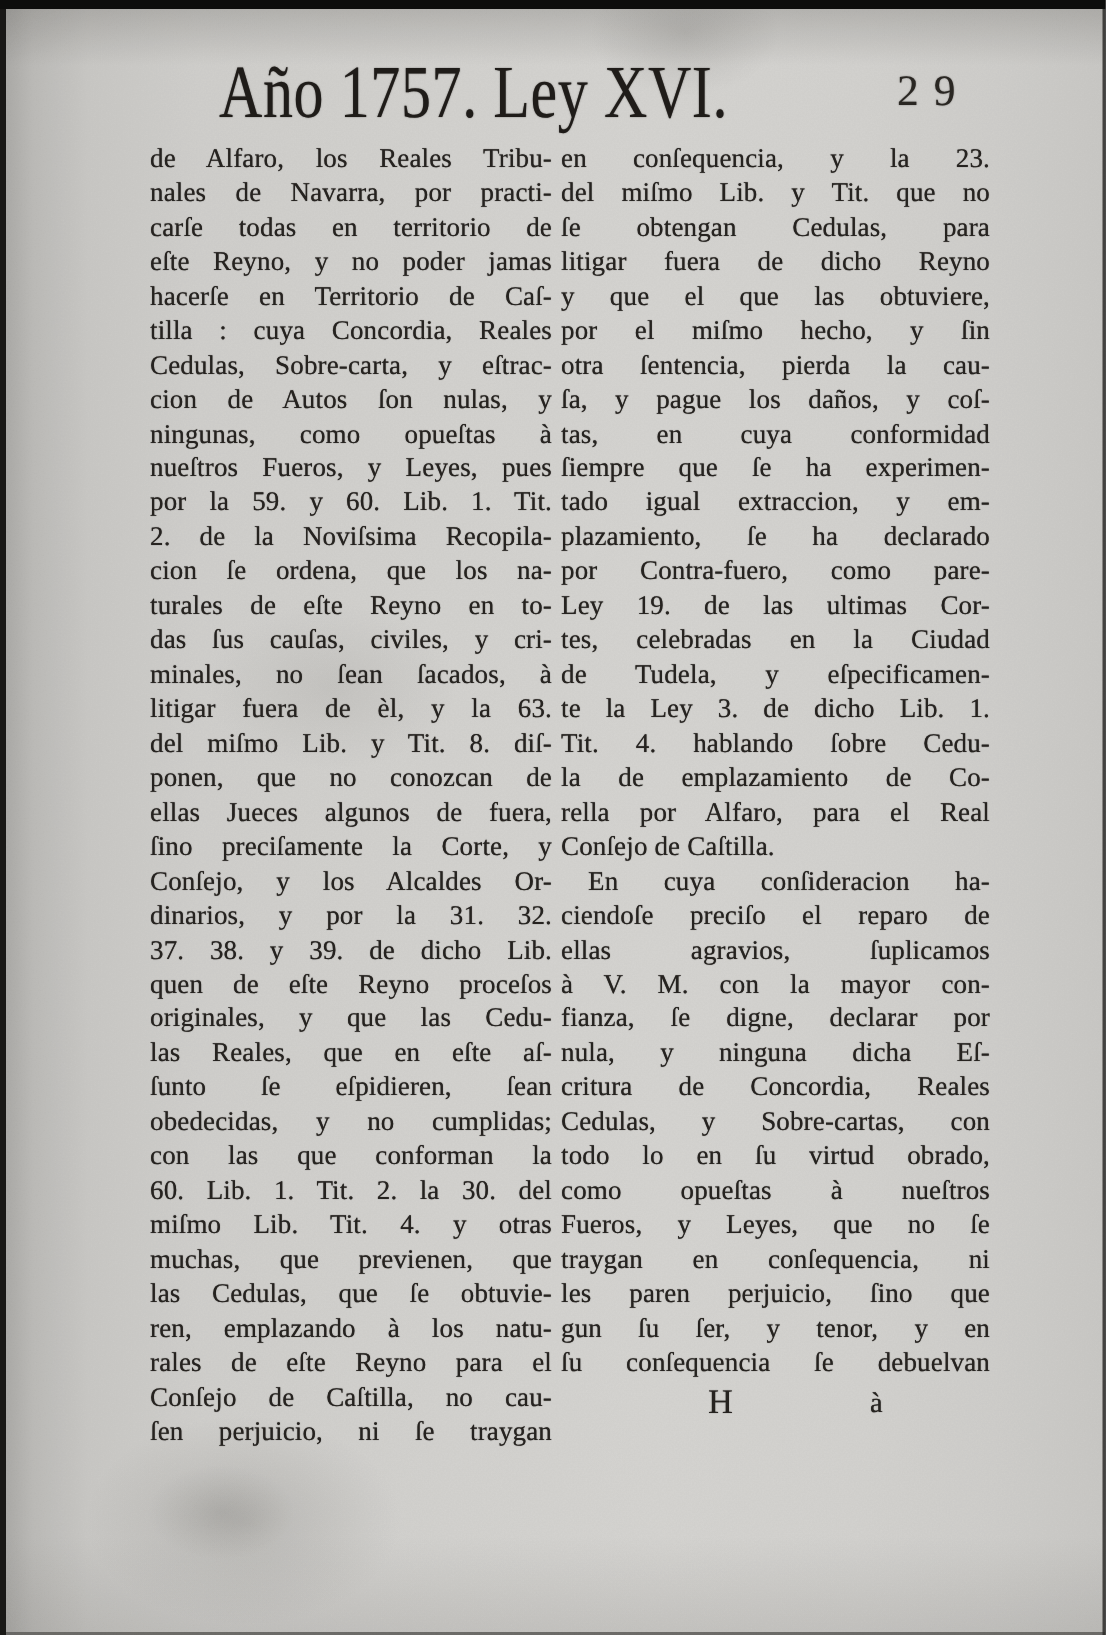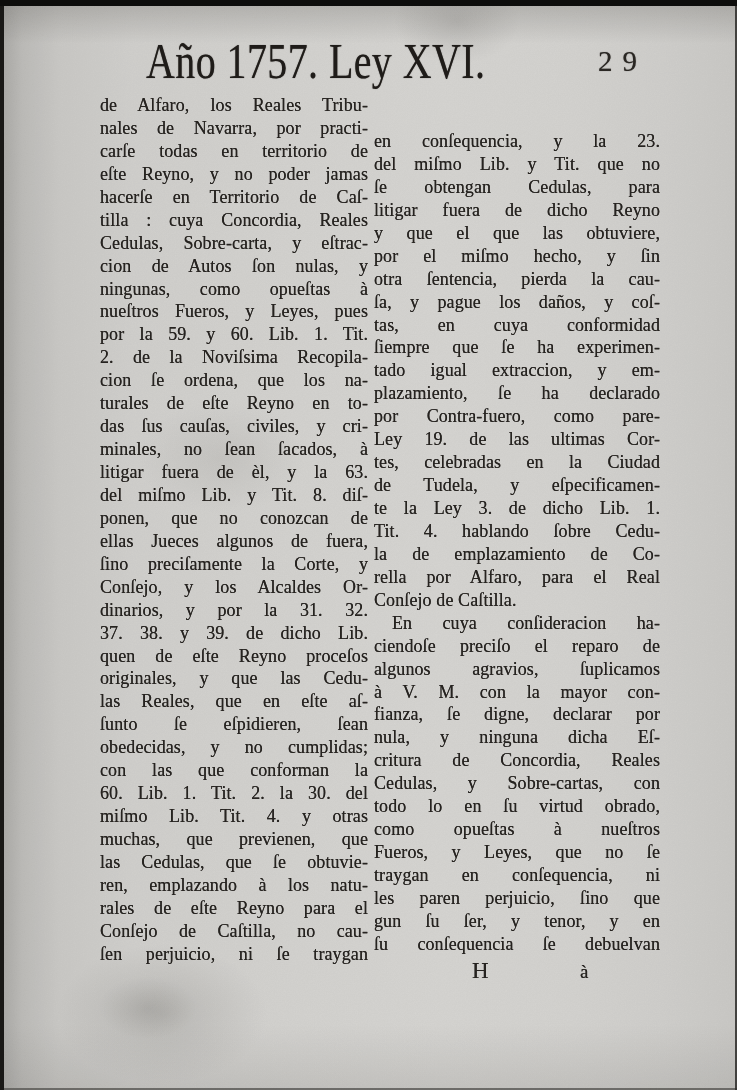--- a/index.html
+++ b/index.html
@@ -39,21 +39,21 @@
     margin-left:42px;
   }
   .cols{
     position:absolute;top:94px;left:100px;width:562px;
     display:flex;gap:6px;
     color:#262320;font-size:18px;
     text-shadow:0 0 0.6px rgba(38,35,32,0.85);
     letter-spacing:0.1px;
   }
   .col-left{width:268px;}
-  .col-right{width:286px;margin-top:36px;}
+  .col-right{width:286px;}
   .line{
     height:22.95px;line-height:22.95px;
     text-align:justify;text-align-last:justify;
     white-space:nowrap;overflow:hidden;
   }
   .line.no-just{text-align-last:left;}
   .line.indent{text-indent:18px;}
   .sig-line{position:relative;height:28px;margin-top:2px;}
   .sig-h{position:absolute;left:98px;top:1px;font-size:23px;line-height:24px;}
   .sig-a{position:absolute;left:206px;top:3px;font-size:19px;line-height:22px;}
@@ -135,21 +135,21 @@
           <div class="line">Ley 19. de las ultimas Cor-</div>
           <div class="line">tes, celebradas en la Ciudad</div>
           <div class="line">de Tudela, y eſpecificamen-</div>
           <div class="line">te la Ley 3. de dicho Lib. 1.</div>
           <div class="line">Tit. 4. hablando ſobre Cedu-</div>
           <div class="line">la de emplazamiento de Co-</div>
           <div class="line">rella por Alfaro, para el Real</div>
           <div class="line no-just">Conſejo de Caſtilla.</div>
           <div class="line indent">En cuya conſideracion ha-</div>
           <div class="line">ciendoſe preciſo el reparo de</div>
-          <div class="line">algunos agravios, ſuplicamos</div>
+          <div class="line">ellas agravios, ſuplicamos</div>
           <div class="line">à V. M. con la mayor con-</div>
           <div class="line">fianza, ſe digne, declarar por</div>
           <div class="line">nula, y ninguna dicha Eſ-</div>
           <div class="line">critura de Concordia, Reales</div>
           <div class="line">Cedulas, y Sobre-cartas, con</div>
           <div class="line">todo lo en ſu virtud obrado,</div>
           <div class="line">como opueſtas à nueſtros</div>
           <div class="line">Fueros, y Leyes, que no ſe</div>
           <div class="line">traygan en conſequencia, ni</div>
           <div class="line">les paren perjuicio, ſino que</div>

